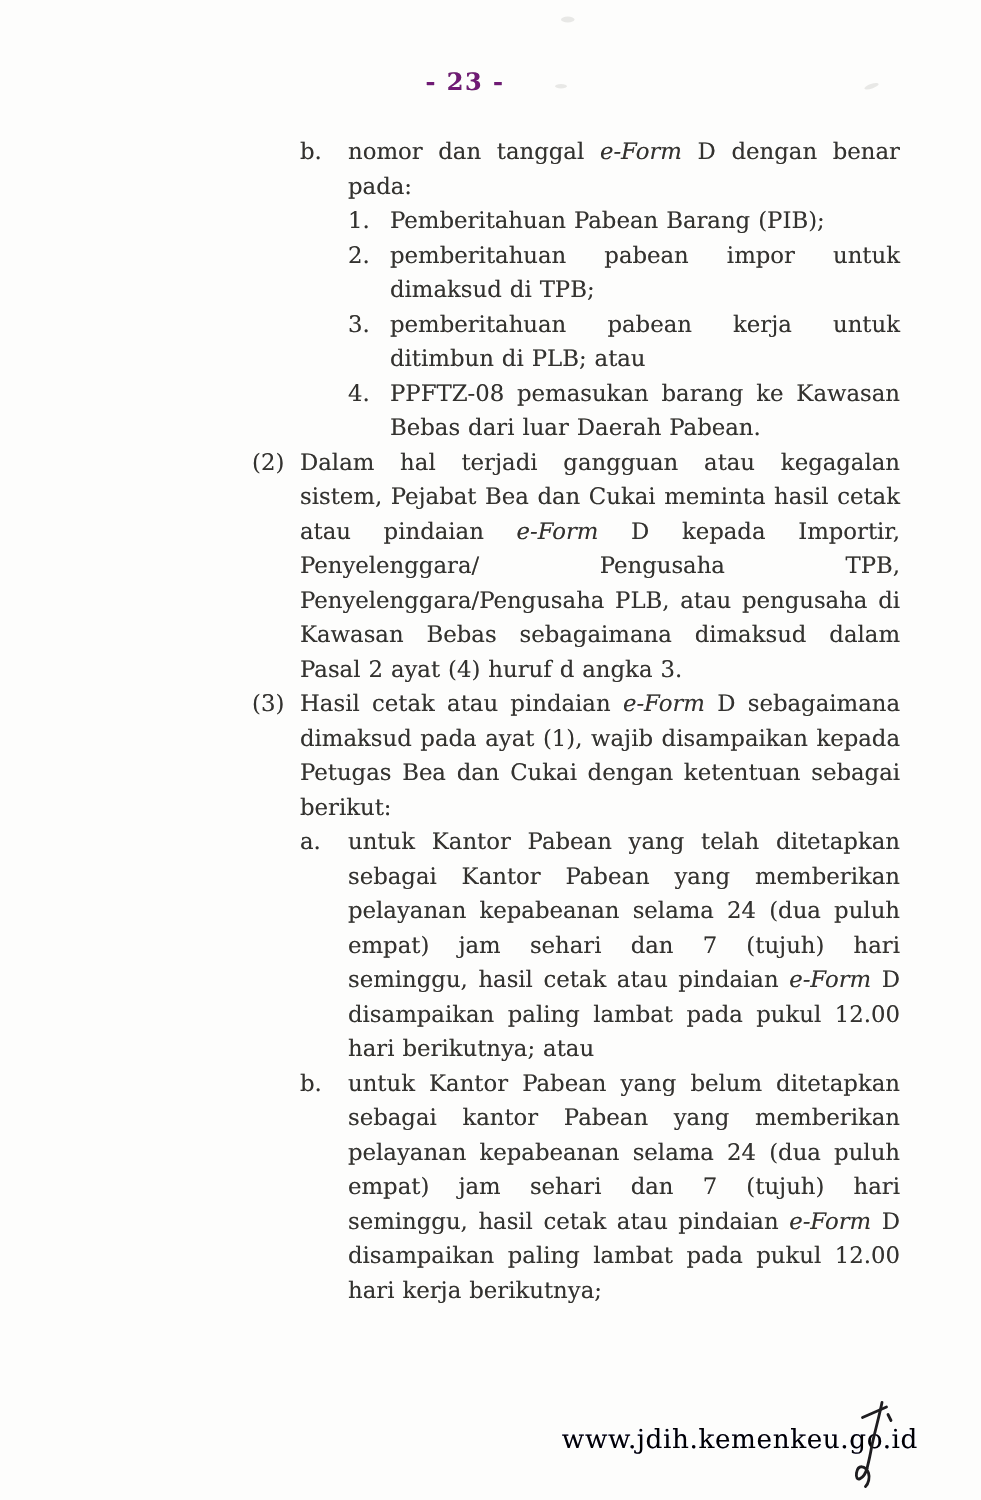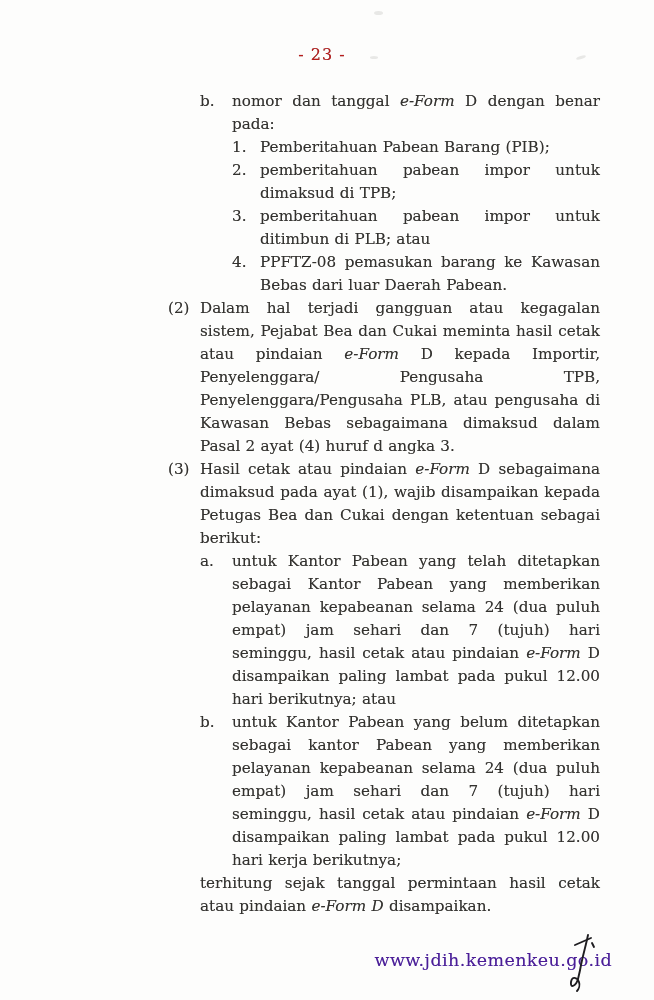--- a/index.html
+++ b/index.html
@@ -7,45 +7,46 @@
     width:654px; height:1000px;
     background:#ffffff;
     font-family:"DejaVu Serif","Liberation Serif",serif;
   }
   .page {
     position:relative; width:654px; height:1000px;
     background:#fdfdfc; overflow:hidden;
     color:#2e2d2b;
   }
   .pageno {
-    position:absolute; top:45px; left:12px; width:620px;
+    position:absolute; top:45px; left:0; width:620px;
     text-align:center; font-size:16px; letter-spacing:1px;
-    color:#b91c1c;
+    color:#701a75;
     text-shadow:0 0 0.4px rgba(46,45,43,0.5);
+    font-weight:bold;
   }
   .content {
     position:absolute; top:90px; left:168px; width:432px;
     font-size:15.2px; line-height:23px;
     color:#33322f;
     text-shadow:0 0 0.4px rgba(46,45,43,0.45);
     word-spacing:0.5px;
   }
   .row { display:flex; align-items:flex-start; }
   .lbl { flex:0 0 32px; }
   .txt { flex:1 1 auto; text-align:justify; }
   .lvl-b   { margin-left:32px; }
   .lvl-num { margin-left:64px; }
   .lvl-num .lbl { flex:0 0 28px; }
   .lvl-sub { margin-left:32px; }
   .closing { margin-left:32px; text-align:justify; }
   i { font-style:italic; }
   .footer-url {
     position:absolute; top:950px; right:42px;
     font-size:17.5px; letter-spacing:0.4px;
-    color:#4c1d95; text-decoration:none;
+    color:#000000; text-decoration:none;
     text-shadow:0 0 0.4px rgba(67,64,196,0.5);
   }
   .paraf {
     position:absolute; left:562px; top:933px;
     width:44px; height:60px; pointer-events:none;
   }
   .speck { position:absolute; background:rgba(90,90,88,0.13); border-radius:50%; }
   .speck1 { left:374px; top:11px;  width:9px;  height:4px; }
   .speck2 { left:370px; top:56px;  width:8px;  height:3px; }
   .speck3 { left:576px; top:56px;  width:10px; height:3px; transform:rotate(-18deg); }
@@ -71,21 +72,21 @@
     <div class="row lvl-num">
       <span class="lbl">1.</span>
       <span class="txt">Pemberitahuan Pabean Barang (PIB);</span>
     </div>
     <div class="row lvl-num">
       <span class="lbl">2.</span>
       <span class="txt">pemberitahuan pabean impor untuk dimaksud di TPB;</span>
     </div>
     <div class="row lvl-num">
       <span class="lbl">3.</span>
-      <span class="txt">pemberitahuan pabean impor untuk ditimbun di PLB; atau</span>
+      <span class="txt">pemberitahuan pabean kerja untuk ditimbun di PLB; atau</span>
     </div>
     <div class="row lvl-num">
       <span class="lbl">4.</span>
       <span class="txt">PPFTZ-08 pemasukan barang ke Kawasan Bebas dari luar Daerah Pabean.</span>
     </div>
 
     <div class="row">
       <span class="lbl">(2)</span>
       <span class="txt">Dalam hal terjadi gangguan atau kegagalan sistem, Pejabat Bea dan Cukai meminta hasil cetak atau pindaian <i>e-Form</i> D kepada Importir, Penyelenggara/ Pengusaha TPB, Penyelenggara/Pengusaha PLB, atau pengusaha di Kawasan Bebas sebagaimana dimaksud dalam Pasal 2 ayat (4) huruf d angka 3.</span>
     </div>
@@ -97,21 +98,20 @@
 
     <div class="row lvl-sub">
       <span class="lbl">a.</span>
       <span class="txt">untuk Kantor Pabean yang telah ditetapkan sebagai Kantor Pabean yang memberikan pelayanan kepabeanan selama 24 (dua puluh empat) jam sehari dan 7 (tujuh) hari seminggu, hasil cetak atau pindaian <i>e-Form</i> D disampaikan paling lambat pada pukul 12.00 hari berikutnya; atau</span>
     </div>
     <div class="row lvl-sub">
       <span class="lbl">b.</span>
       <span class="txt">untuk Kantor Pabean yang belum ditetapkan sebagai kantor Pabean yang memberikan pelayanan kepabeanan selama 24 (dua puluh empat) jam sehari dan 7 (tujuh) hari seminggu, hasil cetak atau pindaian <i>e-Form</i> D disampaikan paling lambat pada pukul 12.00 hari kerja berikutnya;</span>
     </div>
 
-    <div class="closing">terhitung sejak tanggal permintaan hasil cetak atau pindaian <i>e-Form D</i> disampaikan.</div>
 
   </div>
 
   <a class="footer-url" href="#">www.jdih.kemenkeu.go.id</a>
 
   <svg class="paraf" viewBox="0 0 44 60">
     <g fill="none" stroke="#1e1d20" stroke-width="1.9" stroke-linecap="round">
       <path d="M 13 12 L 29 5"></path>
       <path d="M 26 2 C 24 12 21 22 19 32 C 18 38 17 42 16 46"></path>
       <path d="M 16 46 C 14 53 8 56 9 49 C 10 43 15 44 17 49 C 18 52 17 56 15 58"></path>

